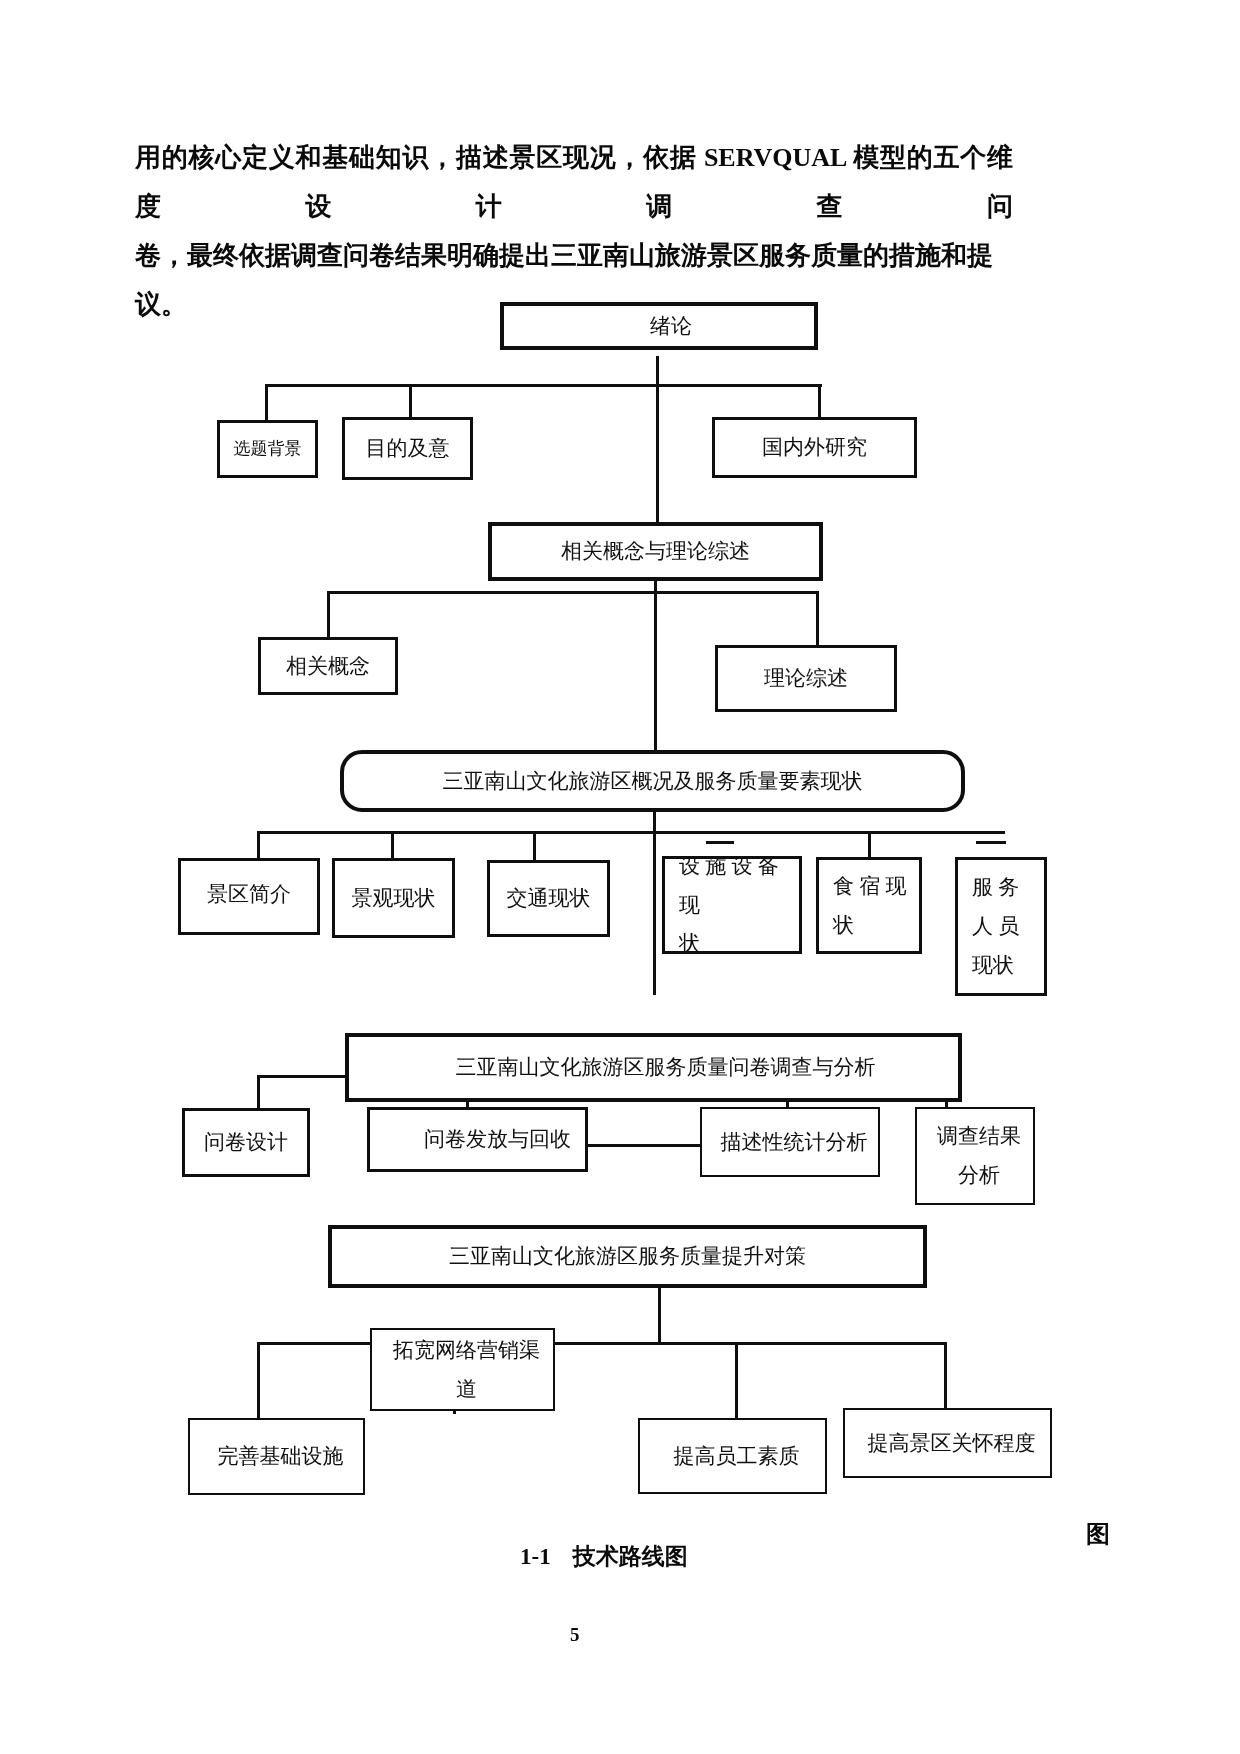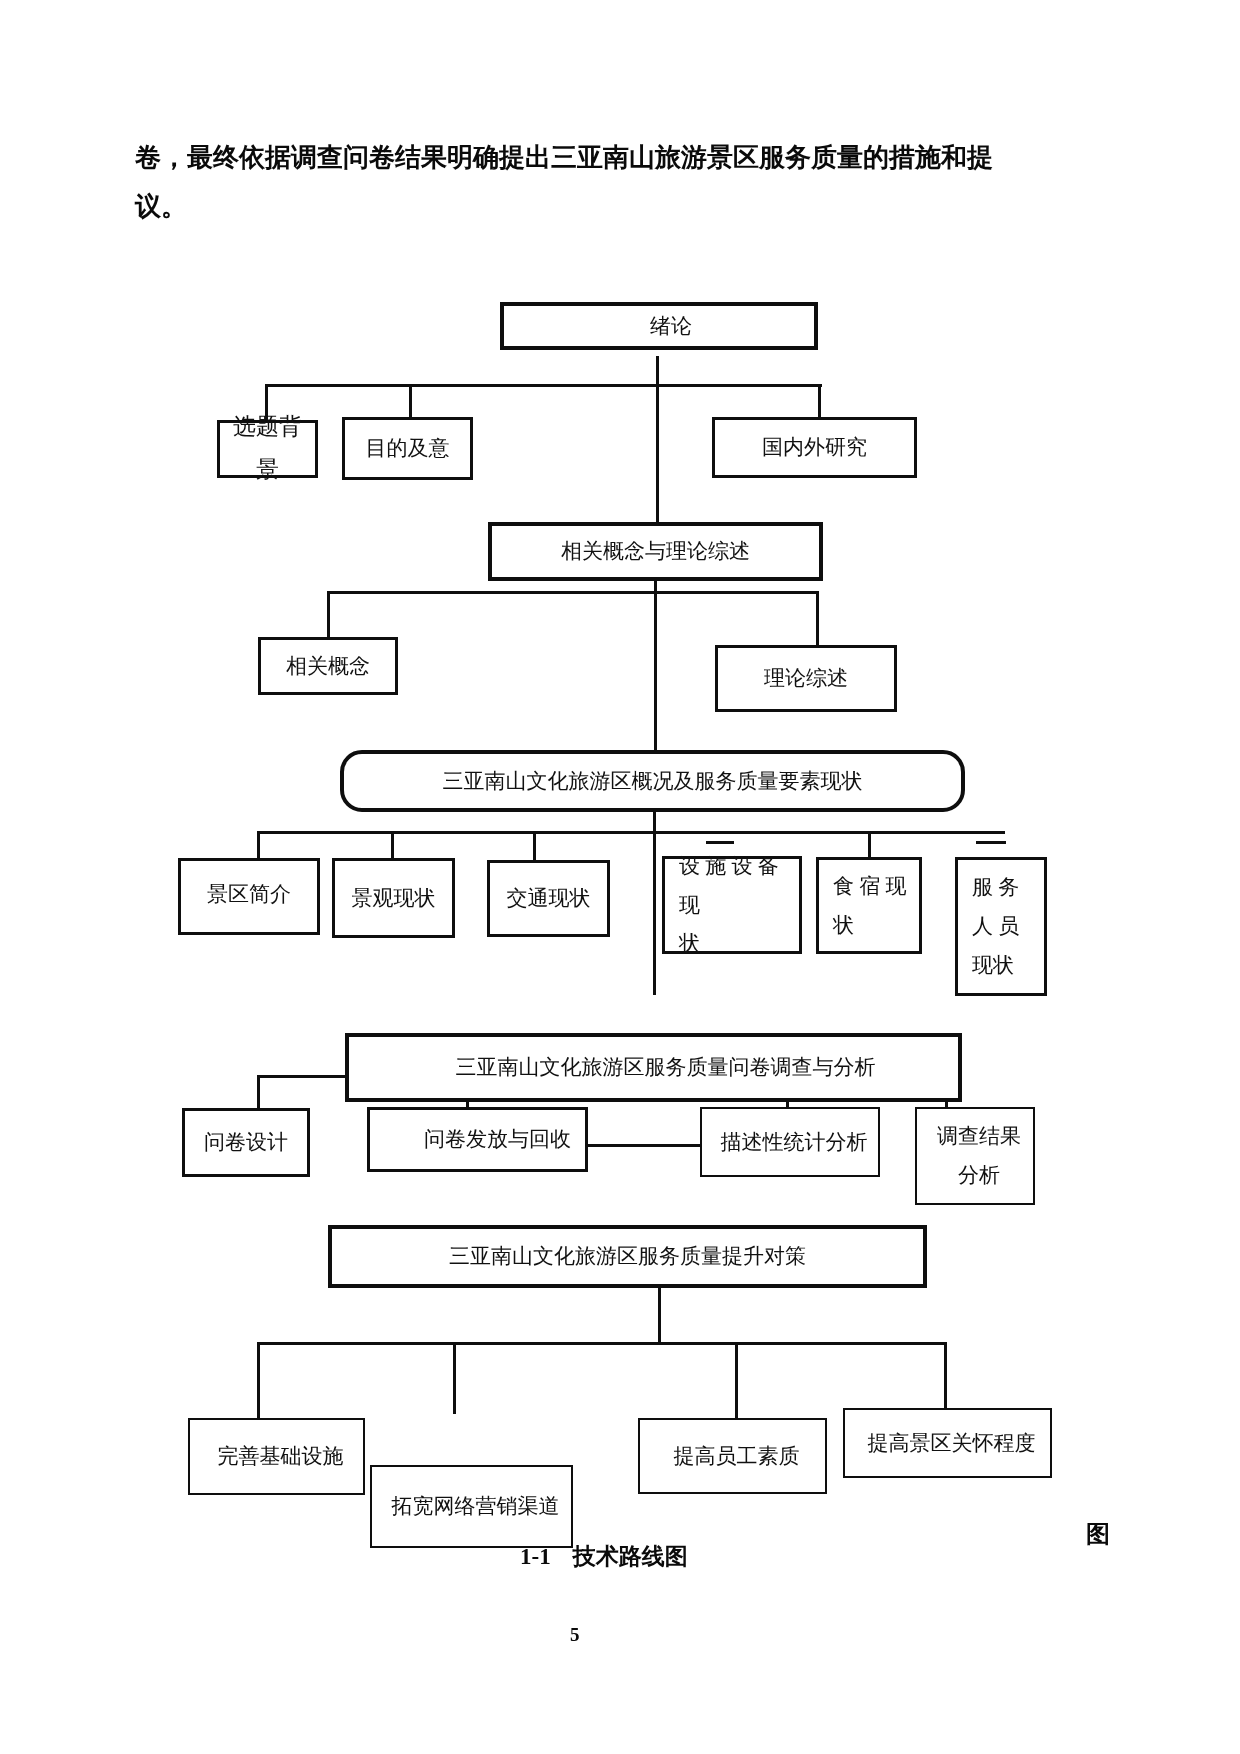--- a/index.html
+++ b/index.html
@@ -53,20 +53,21 @@
     position:absolute;left:570px;top:1624px;
     font-size:19px;font-weight:600;color:#0a0a0a;
   }
 </style>
 </head>
 <body>
 
 <div class="page">
 
   <div class="para">
+    <div class="l1">用的核心定义和基础知识，描述景区现况，依据 SERVQUAL 模型的五个维度设计调查问</div>
     <div class="l2">卷，最终依据调查问卷结果明确提出三亚南山旅游景区服务质量的措施和提议。</div>
   </div>
 
   <div>
       <div class="cline" style="left: 656px; top: 356px; width: 3px; height: 30px;"></div>
       <div class="cline" style="left: 267px; top: 384px; width: 555px; height: 3px;"></div>
       <div class="cline" style="left: 656px; top: 384px; width: 3px; height: 140px;"></div>
       <div class="cline" style="left: 265px; top: 384px; width: 3px; height: 38px;"></div>
       <div class="cline" style="left: 409px; top: 384px; width: 3px; height: 35px;"></div>
       <div class="cline" style="left: 818px; top: 384px; width: 3px; height: 35px;"></div>
@@ -89,21 +90,21 @@
       <div class="cline" style="left: 786px; top: 1075px; width: 3px; height: 34px;"></div>
       <div class="cline" style="left: 945px; top: 1075px; width: 3px; height: 34px;"></div>
       <div class="cline" style="left: 552px; top: 1144px; width: 186px; height: 3px;"></div>
       <div class="cline" style="left: 658px; top: 1286px; width: 3px; height: 58px;"></div>
       <div class="cline" style="left: 257px; top: 1342px; width: 690px; height: 3px;"></div>
       <div class="cline" style="left: 257px; top: 1342px; width: 3px; height: 78px;"></div>
       <div class="cline" style="left: 453px; top: 1342px; width: 3px; height: 72px;"></div>
       <div class="cline" style="left: 735px; top: 1342px; width: 3px; height: 78px;"></div>
       <div class="cline" style="left: 944px; top: 1342px; width: 3px; height: 68px;"></div>
       <div class="node main" style="left: 500px; top: 302px; width: 318px; height: 48px; padding-left: 32px;">绪论</div>
-      <div class="node child" style="left: 217px; top: 420px; width: 101px; height: 58px; font-size: 23px;">选题背景</div>
+      <div class="node child" style="left: 217px; top: 420px; width: 101px; height: 58px; font-size: 17px;">选题背景</div>
       <div class="node child" style="left: 342px; top: 417px; width: 131px; height: 63px;">目的及意</div>
       <div class="node child" style="left: 712px; top: 417px; width: 205px; height: 61px;">国内外研究</div>
       <div class="node main" style="left: 488px; top: 522px; width: 335px; height: 59px;">相关概念与理论综述</div>
       <div class="node child" style="left: 258px; top: 637px; width: 140px; height: 58px;">相关概念</div>
       <div class="node child" style="left: 715px; top: 645px; width: 182px; height: 67px;">理论综述</div>
       <div class="node main" style="left: 340px; top: 750px; width: 625px; height: 62px; border-radius: 22px;">三亚南山文化旅游区概况及服务质量要素现状</div>
       <div class="node child" style="left: 178px; top: 858px; width: 142px; height: 77px; font-family: Liberation Mono, monospace;">景区简介</div>
       <div class="node child" style="left: 332px; top: 858px; width: 123px; height: 80px;">景观现状</div>
       <div class="node child" style="left: 487px; top: 860px; width: 123px; height: 77px;">交通现状</div>
       <div class="node child left" style="left: 662px; top: 856px; width: 140px; height: 98px;">设 施 设 备 现
@@ -114,21 +115,21 @@
 人 员
 现状</div>
       <div class="node main" style="left: 345px; top: 1033px; width: 617px; height: 69px; padding-left: 32px;">三亚南山文化旅游区服务质量问卷调查与分析</div>
       <div class="node child" style="left: 182px; top: 1108px; width: 128px; height: 69px;">问卷设计</div>
       <div class="node child" style="left: 367px; top: 1107px; width: 221px; height: 65px; padding-left: 48px;">问卷发放与回收</div>
       <div class="node light" style="left: 700px; top: 1107px; width: 180px; height: 70px;">描述性统计分析</div>
       <div class="node light" style="left: 915px; top: 1107px; width: 120px; height: 98px;">调查结果
 分析</div>
       <div class="node main" style="left: 328px; top: 1225px; width: 599px; height: 63px;">三亚南山文化旅游区服务质量提升对策</div>
       <div class="node light" style="left: 188px; top: 1418px; width: 177px; height: 77px;">完善基础设施</div>
-      <div class="node light" style="left: 370px; top: 1465px; width: 203px; height: 83px;">拓宽网络营销渠道</div>
+      <div class="node light" style="left: 370px; top: 1328px; width: 185px; height: 83px;">拓宽网络营销渠道</div>
       <div class="node light" style="left: 638px; top: 1418px; width: 189px; height: 76px;">提高员工素质</div>
       <div class="node light" style="left: 843px; top: 1408px; width: 209px; height: 70px;">提高景区关怀程度</div>
     </div>
 
   <div class="caption-overflow">图</div>
 
   <div class="caption">
     <span class="num">1-1</span><span>技术路线图</span>
   </div>
 

